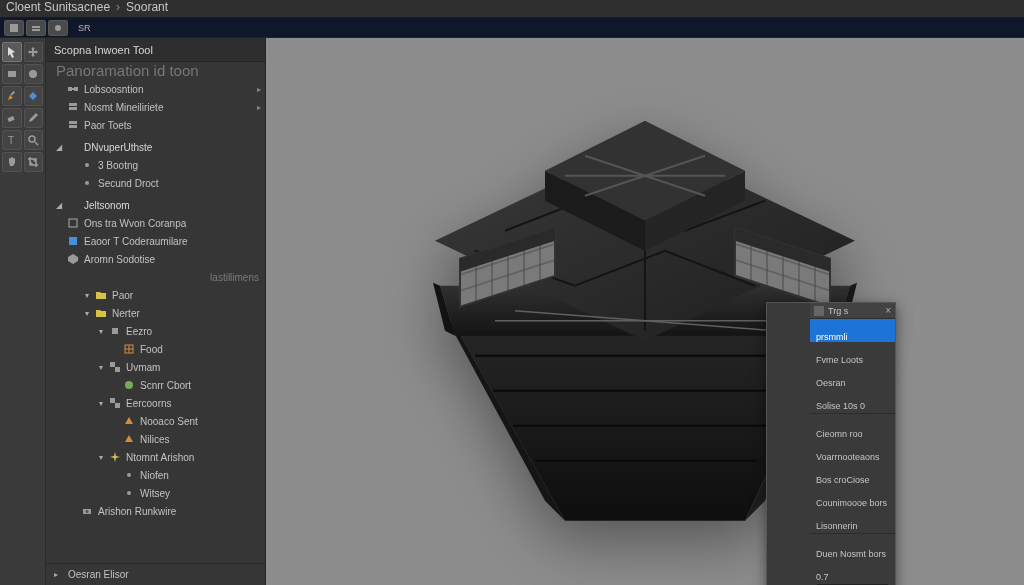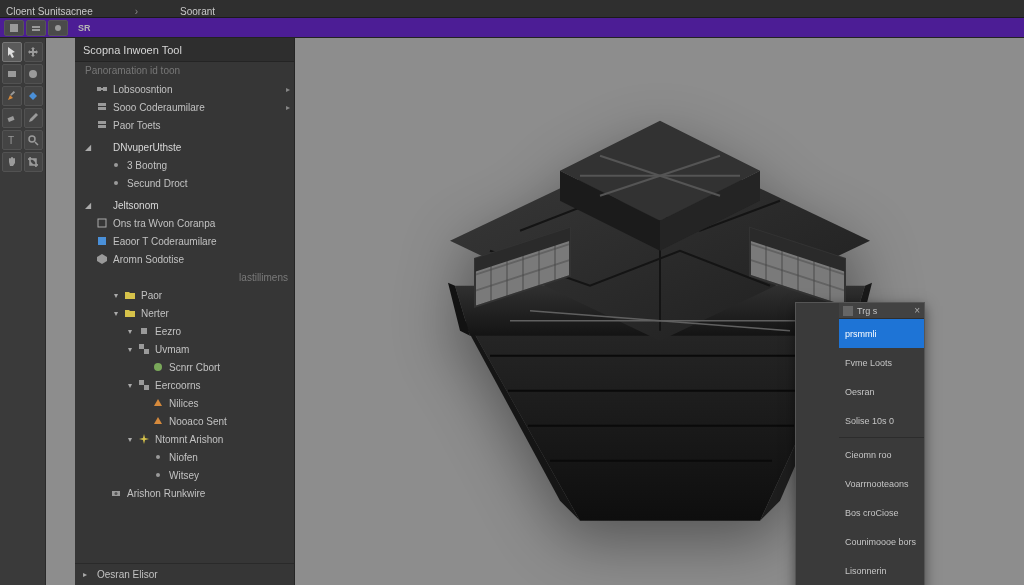--- a/index.html
+++ b/index.html
@@ -1,26 +1,26 @@
 <!DOCTYPE html>
 <html><head>
 <meta charset="utf-8">
 <style>
 * { margin: 0; padding: 0; box-sizing: border-box; font-family: "Segoe UI", Tahoma, sans-serif; user-select: none; }
 html, body { width: 1024px; height: 585px; overflow: hidden; background: #8d8d8d; }
 
 .titlebar {
-  height: 18px; background: #2f2f2f; color: #c8c8c8; font-size: 10px;
-  display: flex; align-items: flex-end; padding: 0 6px; border-bottom: 1px solid #1a1a1a; gap: 36px;
+  height: 18px; background: #2f2f2f; color: #c8c8c8; font-size: 12px;
+  display: flex; align-items: flex-start; padding: 0 6px; border-bottom: 1px solid #1a1a1a;
 }
 .titlebar .sep { margin: 0 6px; color: #888; }
 
 .menubar {
-  height: 20px; background: #4c1d95; display: flex; align-items: center;
-  padding: 0 4px; gap: 2px; border-bottom: 1px solid #222; font-weight: bold;
+  height: 20px; background: #0f172a; display: flex; align-items: center;
+  padding: 0 4px; gap: 2px; border-bottom: 1px solid #222;
 }
 .menubar .menu-btn {
   width: 20px; height: 16px; background: #4a4a4a; border: 1px solid #565656;
   border-radius: 2px; display: flex; align-items: center; justify-content: center;
 }
 .menubar .menu-btn svg { width: 10px; height: 10px; }
 .menubar .menu-txt { color: #b5b5b5; font-size: 9px; margin-left: 4px; padding: 2px 4px; }
 
 .workspace { display: flex; height: 547px; }
 
@@ -31,28 +31,28 @@
 .tool-row { display: flex; gap: 2px; }
 .tool {
   width: 20px; height: 20px; background: #444; border: 1px solid #525252;
   border-radius: 2px; display: flex; align-items: center; justify-content: center;
 }
 .tool.active { background: #5a5a5a; border-color: #777; }
 .tool svg { width: 12px; height: 12px; }
 
 .sidepanel {
   width: 220px; background: #363636; border-right: 1px solid #252525;
-  display: flex; flex-direction: column; overflow: hidden; margin-left: 29px;
+  display: flex; flex-direction: column; overflow: hidden;
 }
 .panel-header {
   height: 24px; background: #2e2e2e; color: #d6d6d6; font-size: 11px;
   display: flex; align-items: center; padding: 0 8px; border-bottom: 1px solid #242424;
 }
 .panel-sub {
-  height: 16px; color: #777; font-size: 10px; padding: 0 10px; display: flex; align-items: center;
+  height: 16px; color: #777; font-size: 15px; padding: 0 10px; display: flex; align-items: center;
 }
 
 .tree { flex: 1; overflow-y: auto; padding: 2px 0; }
 .tree::-webkit-scrollbar { width: 10px; }
 .tree::-webkit-scrollbar-track { background: #2e2e2e; }
 .tree::-webkit-scrollbar-thumb { background: #555; border-radius: 2px; }
 
 .titem {
   display: flex; align-items: center; height: 18px; font-size: 10px;
   color: #c2c2c2; padding-right: 6px; white-space: nowrap; position: relative;
@@ -94,21 +94,21 @@
   box-shadow: 0 4px 12px rgba(0,0,0,0.5);
   padding-left: 43px;
 }
 .floating .fhead {
   height: 16px; background: #424242; display: flex; align-items: center;
   padding: 0 4px; border-bottom: 1px solid #2e2e2e;
 }
 .floating .fhead .ficon { width: 10px; height: 10px; background: #666; margin-right: 4px; }
 .floating .fhead .close { margin-left: auto; color: #aaa; font-size: 10px; }
 .floating .frow {
-  height: 29px; display: flex; align-items: center; padding: 0 6px;
+  height: 23px; display: flex; align-items: flex-end; padding: 0 6px;
 }
 .floating .frow.hl { background: #1e74d6; color: #fff; }
 .floating .fdiv { height: 1px; background: #2c2c2c; margin: 2px 0; }
 .floating .fslider {
   height: 14px; margin: 2px 6px; background: #2e2e2e; border: 1px solid #222;
   position: relative; border-radius: 2px;
 }
 .floating .fslider .knob {
   position: absolute; left: 12px; top: 1px; width: 8px; height: 10px;
   background: #666; border-radius: 1px;
@@ -250,21 +250,21 @@
         </div>
         <div class="titem">
           <span class="ind" style="width: 8px;"></span>
           <span class="exp"></span>
           <span class="ticon">
             <svg viewBox="0 0 12 12">
               <rect class="ic-gray" x="2" y="2" width="8" height="3"></rect>
               <rect class="ic-gray" x="2" y="6" width="8" height="3"></rect>
             </svg>
           </span>
-          <span>Sooo Coderaumilare</span>
+          <span>Nosmt Mineiliriete</span>
           <span class="chev">▸</span>
         </div>
         <div class="titem">
           <span class="ind" style="width: 8px;"></span>
           <span class="exp"></span>
           <span class="ticon">
             <svg viewBox="0 0 12 12">
               <rect class="ic-gray" x="2" y="2" width="8" height="3"></rect>
               <rect class="ic-gray" x="2" y="6" width="8" height="3"></rect>
             </svg>
@@ -363,20 +363,32 @@
           <span class="ind" style="width: 50px;"></span>
           <span class="exp">▾</span>
           <span class="ticon">
             <svg viewBox="0 0 12 12">
               <rect class="ic-gray" x="3" y="3" width="6" height="6"></rect>
             </svg>
           </span>
           <span>Eezro</span>
         </div>
         <div class="titem">
+          <span class="ind" style="width: 64px;"></span>
+          <span class="exp"></span>
+          <span class="ticon">
+            <svg viewBox="0 0 12 12">
+              <rect fill="none" stroke="#d68a3c" x="2" y="2" width="8" height="8"></rect>
+              <line stroke="#d68a3c" x1="2" y1="6" x2="10" y2="6"></line>
+              <line stroke="#d68a3c" x1="6" y1="2" x2="6" y2="10"></line>
+            </svg>
+          </span>
+          <span>Food</span>
+        </div>
+        <div class="titem">
           <span class="ind" style="width: 50px;"></span>
           <span class="exp">▾</span>
           <span class="ticon">
             <svg viewBox="0 0 12 12">
               <rect class="ic-gray" x="1" y="1" width="5" height="5"></rect>
               <rect class="ic-gray" x="6" y="6" width="5" height="5"></rect>
             </svg>
           </span>
           <span>Uvmam</span>
         </div>
@@ -402,31 +414,31 @@
           <span>Eercoorns</span>
         </div>
         <div class="titem">
           <span class="ind" style="width: 64px;"></span>
           <span class="exp"></span>
           <span class="ticon">
             <svg viewBox="0 0 12 12">
               <path class="ic-orange" d="M6 2l4 7H2z"></path>
             </svg>
           </span>
+          <span>Nooaco Sent</span>
+        </div>
+        <div class="titem">
+          <span class="ind" style="width: 64px;"></span>
+          <span class="exp"></span>
+          <span class="ticon">
+            <svg viewBox="0 0 12 12">
+              <path class="ic-orange" d="M6 2l4 7H2z"></path>
+            </svg>
+          </span>
           <span>Nilices</span>
-        </div>
-        <div class="titem">
-          <span class="ind" style="width: 64px;"></span>
-          <span class="exp"></span>
-          <span class="ticon">
-            <svg viewBox="0 0 12 12">
-              <path class="ic-orange" d="M6 2l4 7H2z"></path>
-            </svg>
-          </span>
-          <span>Nooaco Sent</span>
         </div>
         <div class="titem">
           <span class="ind" style="width: 50px;"></span>
           <span class="exp">▾</span>
           <span class="ticon">
             <svg viewBox="0 0 12 12">
               <path class="ic-yellow" d="M6 1l1 4 4 1-4 1-1 4-1-4-4-1 4-1z"></path>
             </svg>
           </span>
           <span>Ntomnt Arishon</span>

